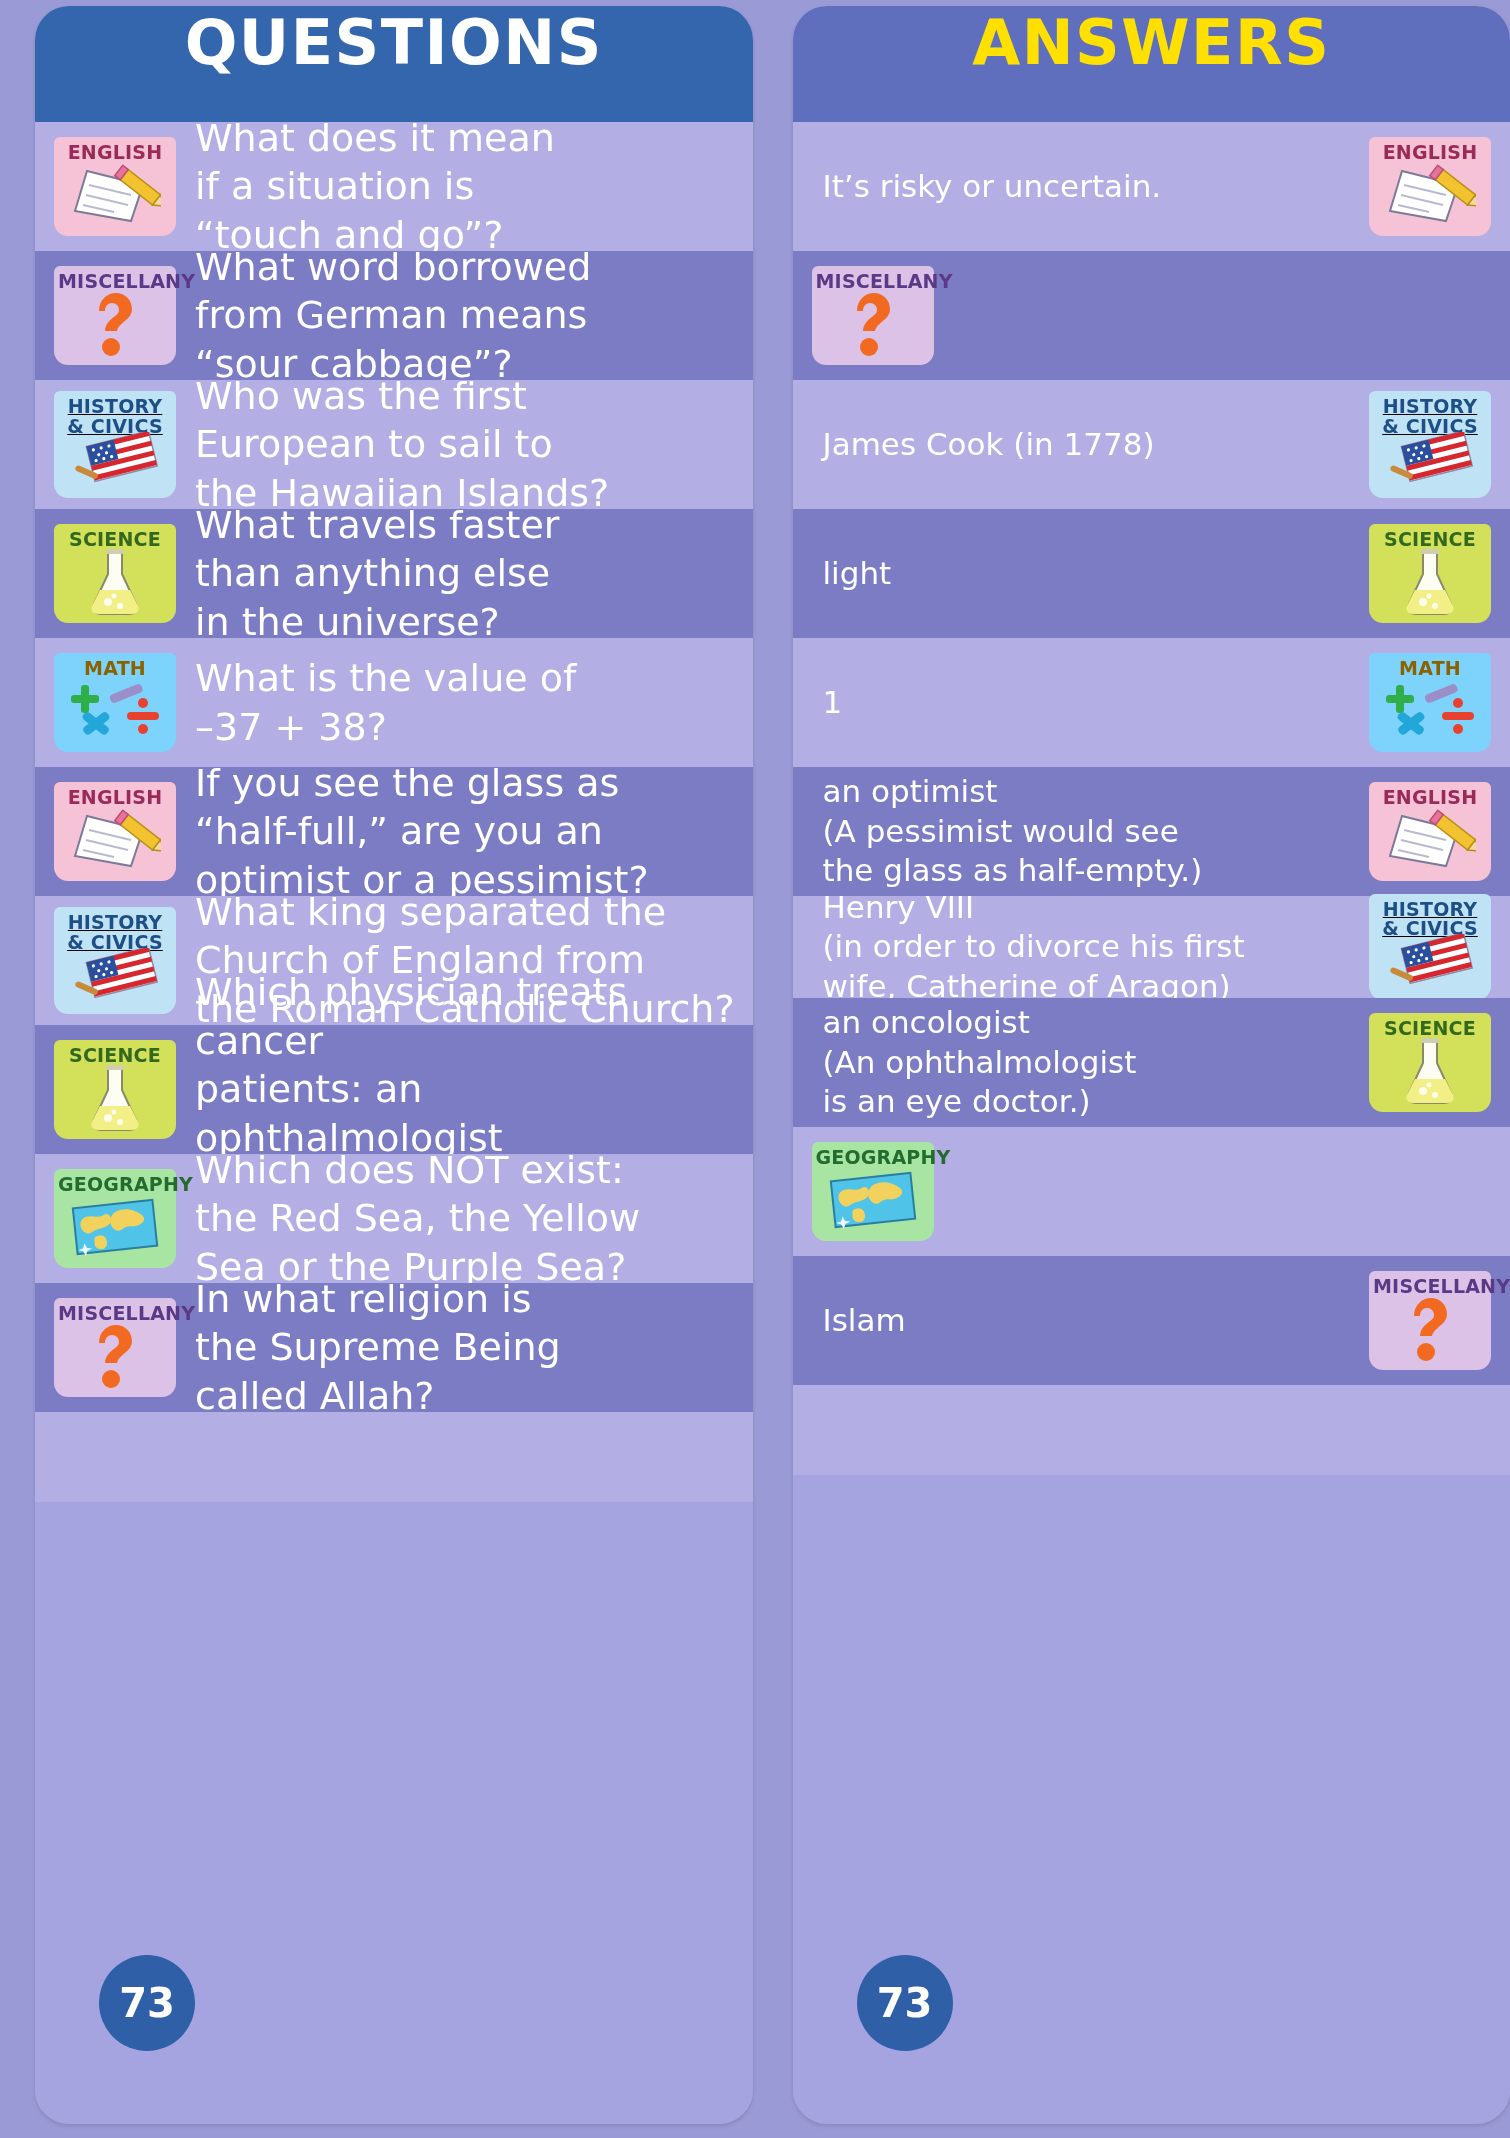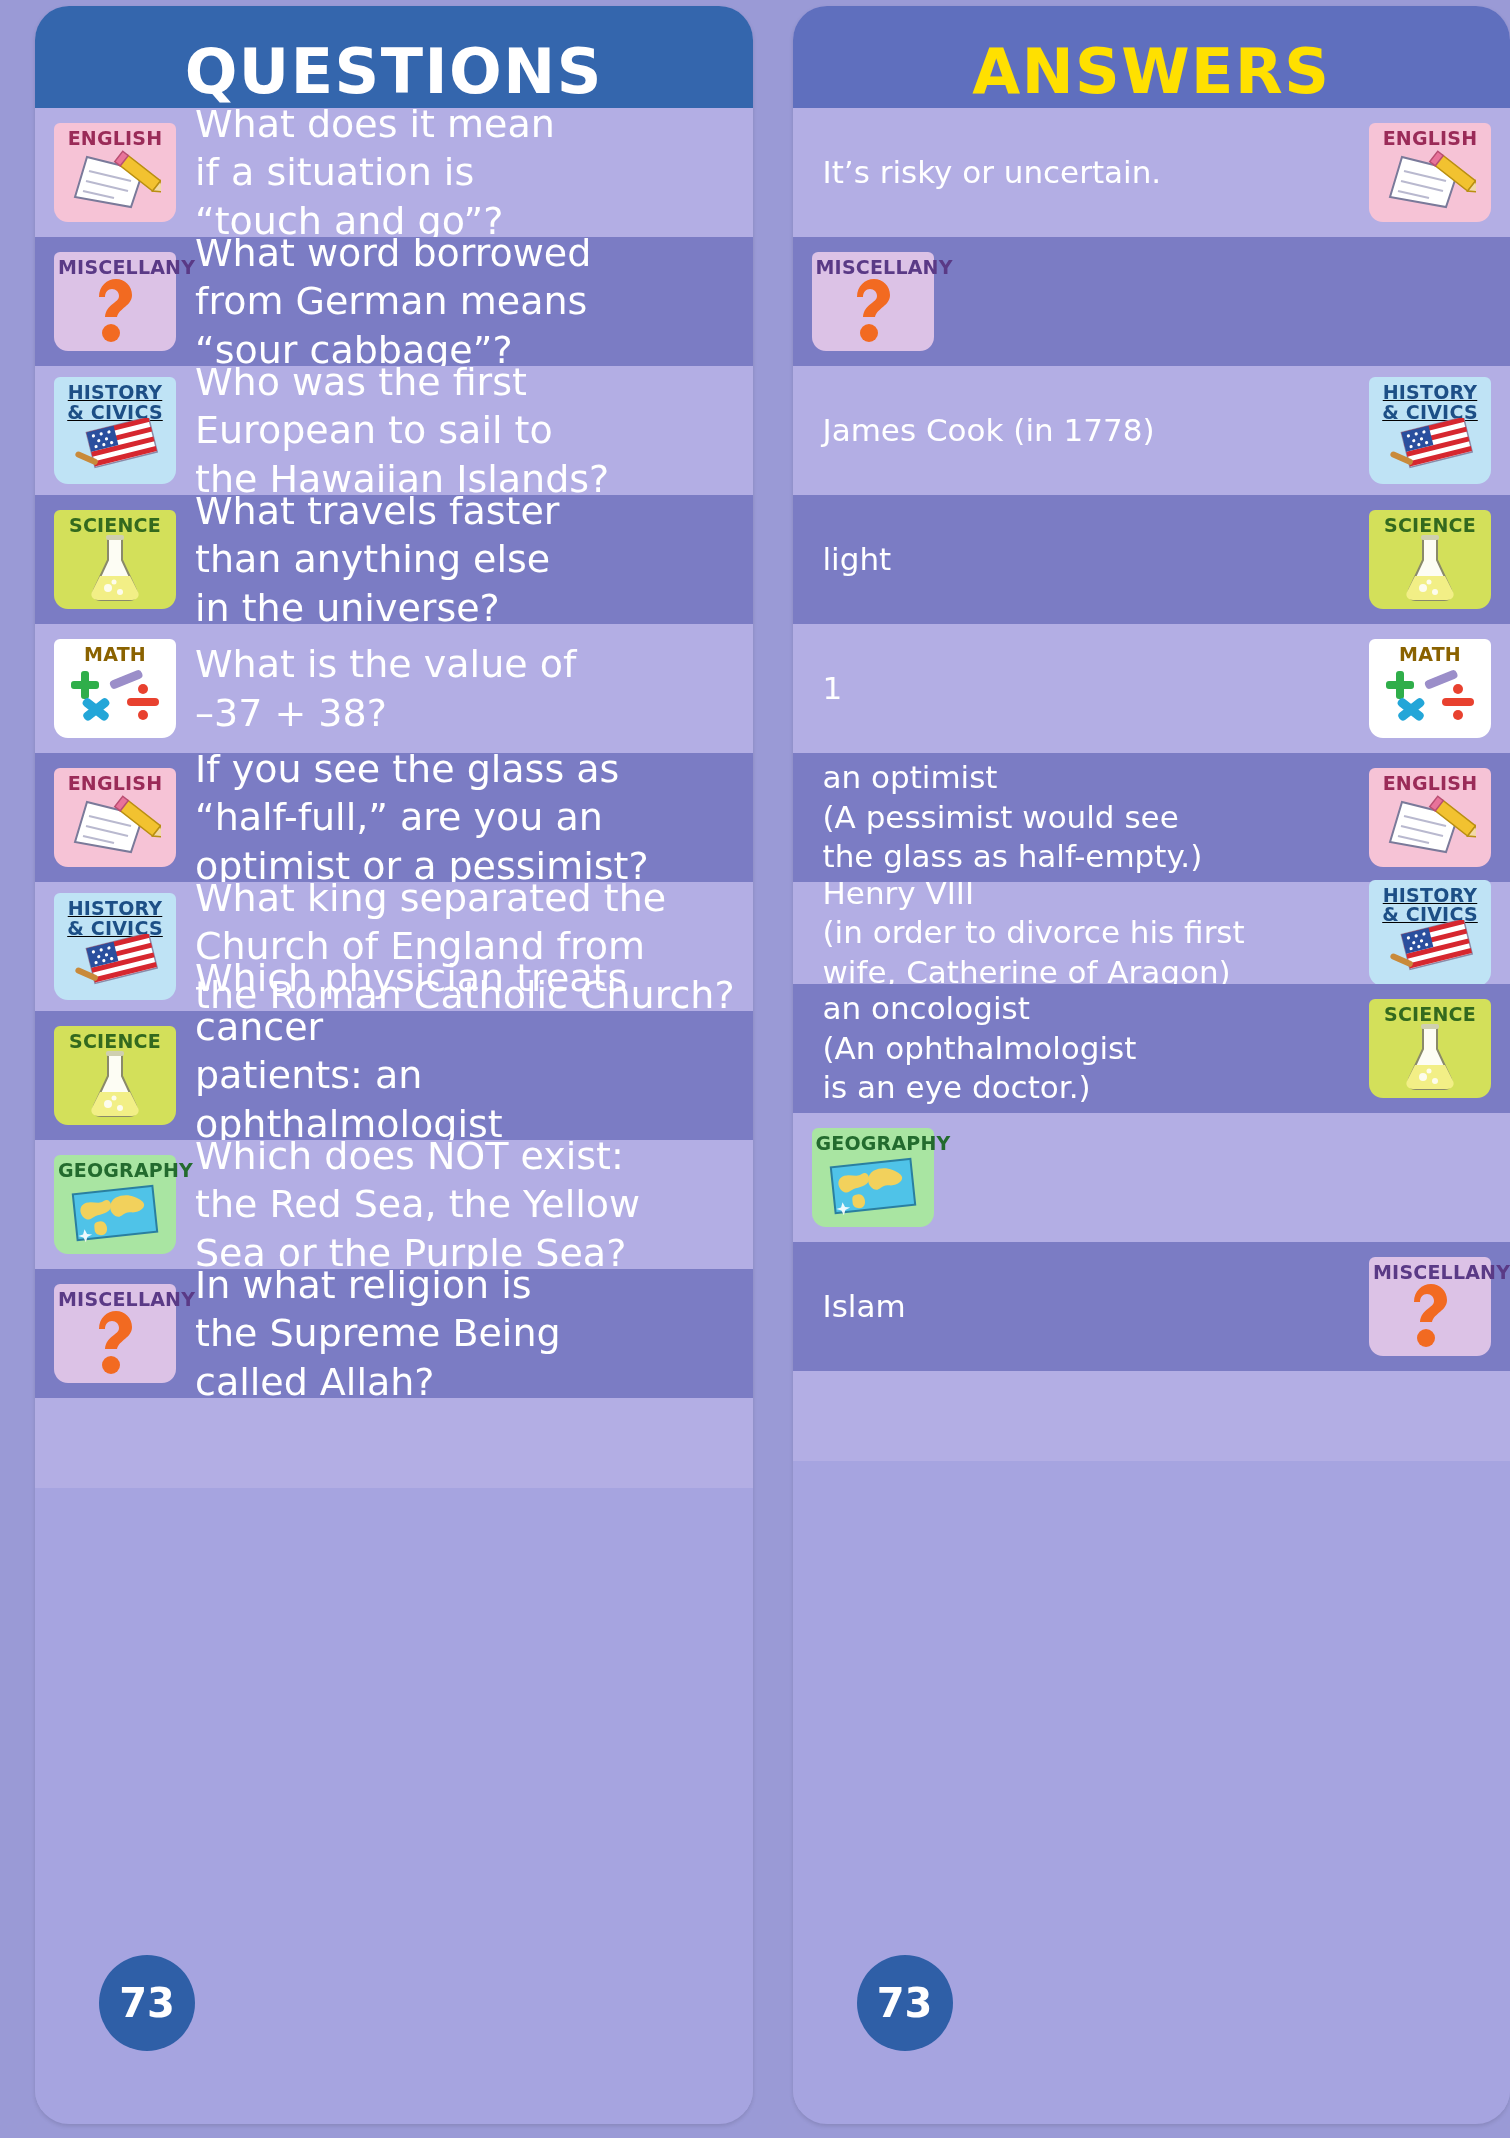--- a/index.html
+++ b/index.html
@@ -31,24 +31,24 @@
     margin-top: 6px;
     border-radius: 34px;
     overflow: hidden;
     background: #a6a4e0;
     box-shadow: 0 2px 4px rgba(0,0,0,0.12);
   }
   .card.questions { margin-left: 35px; }
   .card.answers { margin-left: 20px; }
 
   .card-header {
-    height: 102px;
+    height: 116px;
     background: #3466ad;
     display: flex;
-    align-items: flex-end;
+    align-items: flex-start;
     justify-content: center;
   }
   .card-header .title {
     font-family: "DejaVu Sans", sans-serif;
     font-weight: bold;
     font-size: 62px;
     letter-spacing: 1.5px;
     color: #ffffff;
   }
   .card.answers .card-header { background: #5f6fbe; }
@@ -133,21 +133,21 @@
   .tile.two-line .art { height: 54px; }
 
   .tile.english   { background: #f6c3d6; }
   .tile.english .tile-label   { color: #9a2b58; }
   .tile.miscellany{ background: #dcc2e6; }
   .tile.miscellany .tile-label{ color: #5a3a86; }
   .tile.history   { background: #bfe3f5; text-decoration: underline; }
   .tile.history .tile-label   { color: #1d4f86; }
   .tile.science   { background: #d3e05a; }
   .tile.science .tile-label   { color: #33691e; }
-  .tile.math      { background: #ffffff; }
+  .tile.math      { background: #7dd3fc; }
   .tile.math .tile-label      { color: #8a6200; }
   .tile.geography { background: #a9e5a2; }
   .tile.geography .tile-label { color: #236b2e; }
 
   .page-num-row {
     position: absolute;
     bottom: 14px;
     left: 0;
     right: 0;
     height: 215px;

